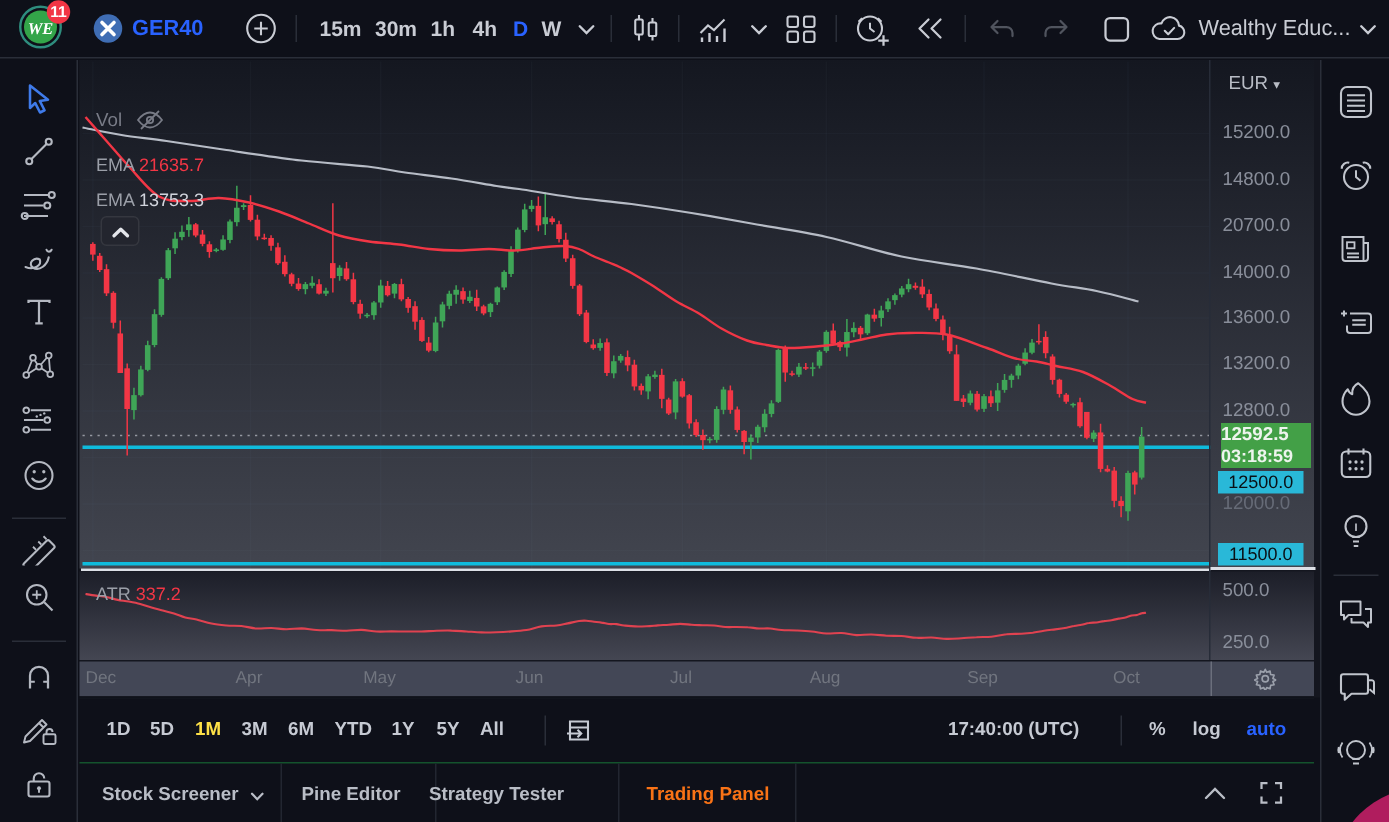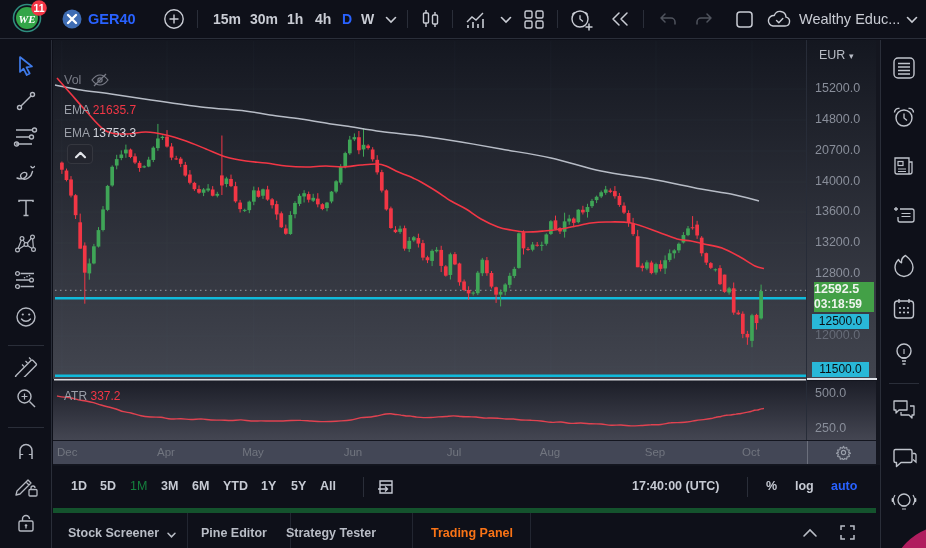--- a/index.html
+++ b/index.html
@@ -8,21 +8,21 @@
 #topbar{left:0;top:0;width:926px;height:39px;background:#0e1019;border-bottom:1px solid #2a2e39}
 #leftbar{left:0;top:40px;width:52px;height:508px;background:#0e1019;border-right:1px solid #2a2e39}
 #rightbar{left:880px;top:40px;width:46px;height:508px;background:#0e1019;border-left:1px solid #2a2e39;overflow:hidden}
 #chartarea{left:53px;top:40px;width:827px;height:425px;background:#14161f}
 #panemain{position:absolute;left:0;top:0;width:827px;height:339px;background:linear-gradient(#141720,#42454f)}
 #paneatr{position:absolute;left:0;top:341px;width:827px;height:59px;background:linear-gradient(#1c1e28,#444652)}
 #gapstrip{left:876px;top:40px;width:4px;height:424px;background:#14161f}
 #axis{left:806px;top:40px;width:70px;height:400px;border-left:1px solid #272c38;color:#898e9a;font-size:12.5px}
 #timeband{left:53px;top:441px;width:823px;height:23px;background:#434756;color:#71757f;font-size:11.5px}
 #botbar{left:53px;top:465px;width:823px;height:42px;background:#0e1019;border-top:1px solid #11141d}
-#tabsbar{left:53px;top:508px;width:823px;height:40px;background:#0e1019;border-top:5px solid #14532d}
+#tabsbar{left:53px;top:508px;width:823px;height:40px;background:#0e1019;border-top:1px solid #14532d}
 .tf{color:#c9ccd4;font-size:14px;font-weight:bold}
 .axlbl{position:absolute;left:8px;transform:translateY(-50%)}
 .sep{position:absolute;width:1px;background:#2a2e39}
 svg{display:block}
 </style></head><body>
 <div id="app">
 <div id="chartarea" class="abs">
       <div id="panemain"></div>
       <div id="paneatr"></div>
       <div class="abs" style="left:1px;top:0px">
@@ -551,21 +551,21 @@
       <div class="abs" style="left:602px;top:5px;transform:translateX(-50%)">Sep</div>
       <div class="abs" style="left:698px;top:5px;transform:translateX(-50%)">Oct</div>
       <svg class="abs" style="left:783px;top:4px" width="15" height="15" viewBox="0 0 15 15">
 <path d="M7.5 1.2l1 2 2.2-.8.4 2.3 2.3.4-.8 2.2 2 1-2 1 .8 2.2-2.3.4-.4 2.3-2.2-.8-1 2-1-2-2.2.8-.4-2.3-2.3-.4.8-2.2-2-1 2-1-.8-2.2 2.3-.4.4-2.3 2.2.8z" fill="none" stroke="#9ba0ab" stroke-width="1.1" stroke-linejoin="round"></path>
 <circle cx="7.5" cy="7.5" r="2.1" fill="none" stroke="#9ba0ab" stroke-width="1.1"></circle>
       </svg>
     </div>
     <div id="botbar" class="abs">
       <div class="abs" style="left:18px;top:13px;color:#c6cad3;font-size:12.5px;font-weight:bold">1D</div>
       <div class="abs" style="left:47px;top:13px;color:#c6cad3;font-size:12.5px;font-weight:bold">5D</div>
-      <div class="abs" style="left:77px;top:13px;color:#15803d;font-size:12.5px;font-weight:normal">1M</div>
+      <div class="abs" style="left:77px;top:13px;color:#fde047;font-size:12.5px;font-weight:bold">1M</div>
       <div class="abs" style="left:108px;top:13px;color:#c6cad3;font-size:12.5px;font-weight:bold">3M</div>
       <div class="abs" style="left:139px;top:13px;color:#c6cad3;font-size:12.5px;font-weight:bold">6M</div>
       <div class="abs" style="left:170px;top:13px;color:#c6cad3;font-size:12.5px;font-weight:bold">YTD</div>
       <div class="abs" style="left:208px;top:13px;color:#c6cad3;font-size:12.5px;font-weight:bold">1Y</div>
       <div class="abs" style="left:238px;top:13px;color:#c6cad3;font-size:12.5px;font-weight:bold">5Y</div>
       <div class="abs" style="left:267px;top:13px;color:#c6cad3;font-size:12.5px;font-weight:bold">All</div>
       <div class="sep" style="left:310px;top:11px;height:20px"></div>
       <svg class="abs" style="left:323px;top:11px" width="20" height="20" viewBox="0 0 20 20">
 <path d="M4 4h12v12H4z" fill="none" stroke="#c6cad3" stroke-width="1.4"></path>
 <path d="M4 8h12M2 12h9M9 9.5L11.5 12 9 14.5" fill="none" stroke="#c6cad3" stroke-width="1.4"></path>

